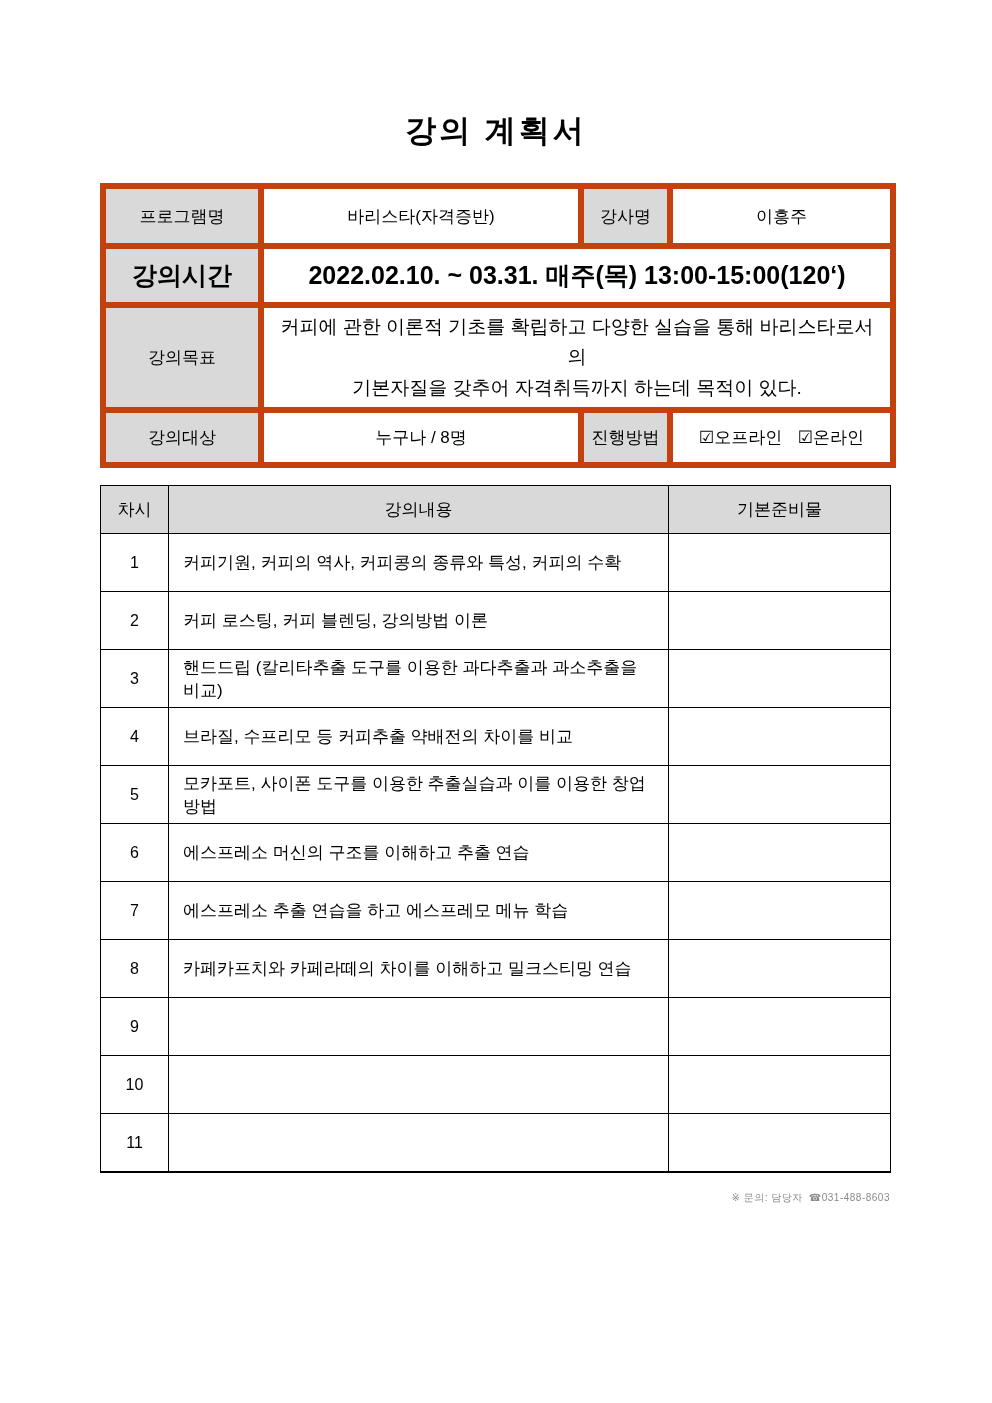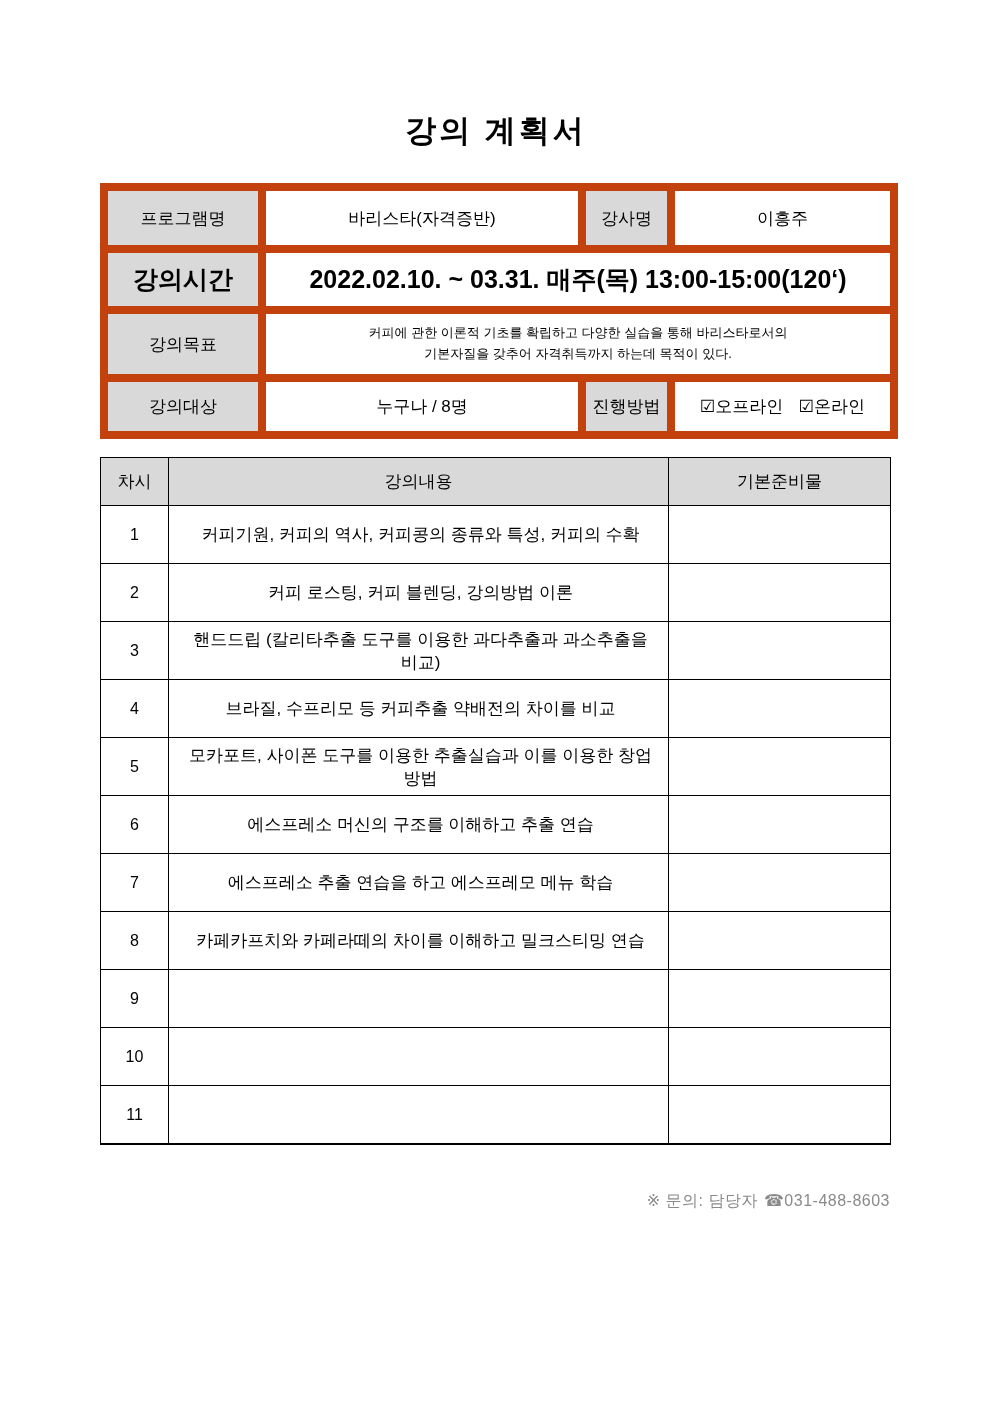--- a/index.html
+++ b/index.html
@@ -32,51 +32,51 @@
   .info-table {
     position: absolute;
     left: 100px;
     top: 183px;
     width: 790px;
     border-collapse: collapse;
     table-layout: fixed;
     border: 3px solid #000;
   }
   .info-table td {
-    border: 8px solid #c2410c;
+    border: 6px solid #c2410c;
     text-align: center;
     vertical-align: middle;
     font-size: 17px;
     padding: 2px 6px;
     overflow: hidden;
   }
   .info-table td.lbl { background: #d9d9d9; }
   .row-program  td { height: 50px; }
   .row-time     td { height: 49px; }
   .row-goal     td { height: 52px; }
   .row-method   td { height: 46px; }
   .row-target   td { height: 45px; text-align: center; }
   .row-time .lbl, .row-time .val {
     font-weight: bold;
     font-size: 25px;
   }
   .row-goal .obj {
-    font-size: 13px;
+    font-size: 19px;
     line-height: 1.6;
     padding: 4px 10px;
   }
   .opt { white-space: nowrap; }
-  .opt + .opt { margin-left: 11px; }
+  .opt + .opt { margin-left: 11px; font-family: Liberation Serif, serif; }
   .cb { font-size: 17px; }
 
   
   .schedule-table {
     position: absolute;
     left: 100px;
-    top: 457px;
+    top: 485px;
     width: 790px;
     border-collapse: collapse;
     table-layout: fixed;
     border: 1px solid #000;
     border-bottom-width: 2px;
   }
   .schedule-table th, .schedule-table td {
     border: 1px solid #000;
     vertical-align: middle;
     font-size: 17px;
@@ -87,31 +87,31 @@
     background: #d9d9d9;
     height: 45px;
     text-align: center;
   }
   .schedule-table td { height: 55px; }
   .schedule-table td.no-cell {
     text-align: center;
     font-size: 16px;
   }
   .schedule-table td.content-cell {
-    text-align: center;
+    text-align: left;
     padding: 0 10px 0 14px;
   }
   .schedule-table td.materials-cell { text-align: center; }
 
   
   .footer-note {
     position: absolute;
     top: 1191px;
     right: 102px;
-    font-size: 16px;
+    font-size: 10px;
     color: #8a8a8a;
     letter-spacing: 0.5px;
   }
   .footer-note .pre { margin-right: 6px; }
 </style>
 </head>
 <body>
 
 <div class="page">
 

